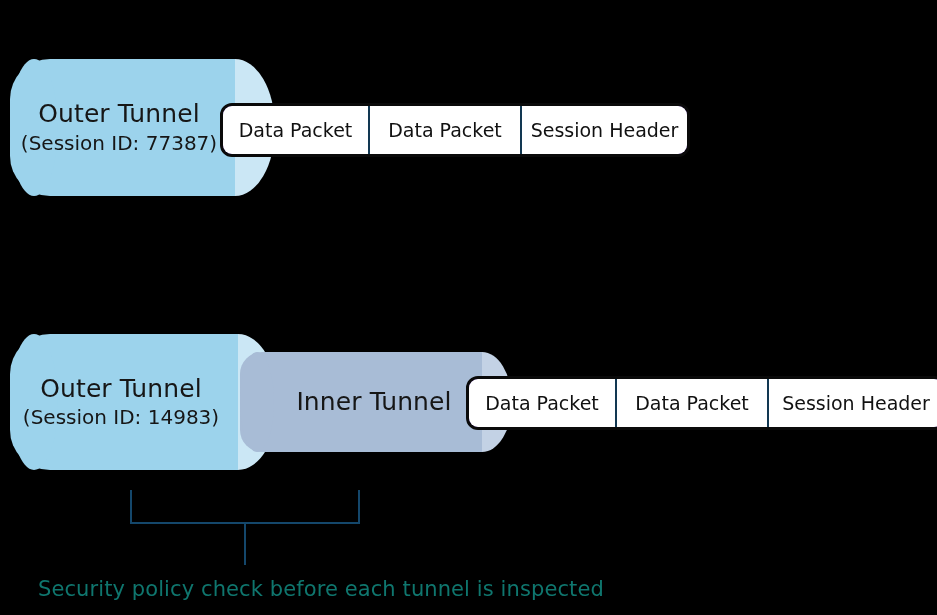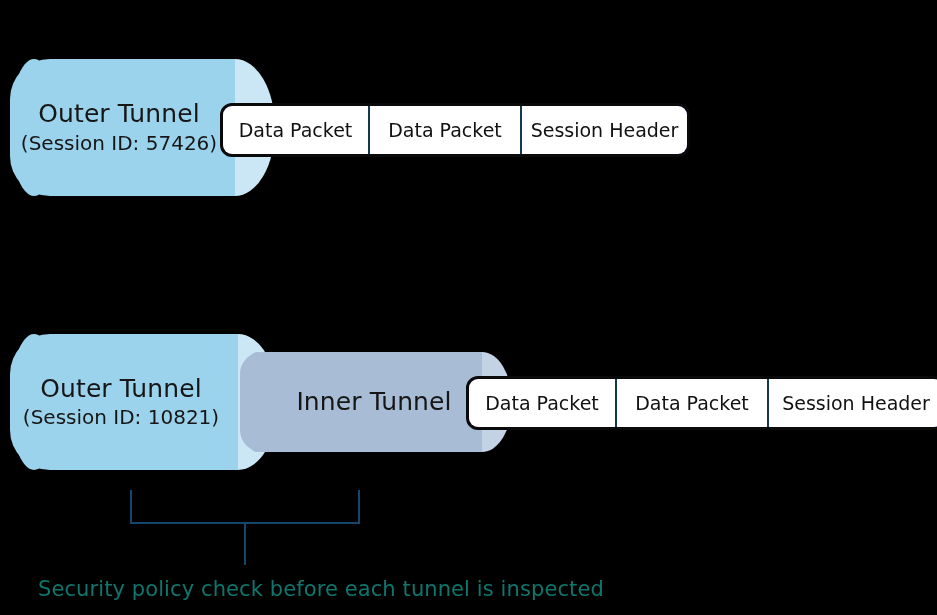--- a/index.html
+++ b/index.html
@@ -111,21 +111,21 @@
 <body>
 
 <div id="canvas">
 
   <div class="cylinder" style="left:10px; top:59px; width:255px; height:137px;">
     <div class="cyl-cap" style="left:185px; width:80px; background:#CBE7F5;"></div>
     <div class="cyl-body" style="left:0px; width:225px; background:#9CD3EC; border-radius:40px 0 0 40px;"></div>
     <div class="cyl-cap" style="left:0px; width:48px; background:#9CD3EC;"></div>
     <div class="cyl-label" style="left:0px; width:218px;">
       <div class="cyl-title">Outer Tunnel</div>
-      <div class="cyl-sub">(Session ID: 57426)</div>
+      <div class="cyl-sub">(Session ID: 77387)</div>
     </div>
   </div>
 
   <div class="packet-strip" style="left:220px; top:103px; width:470px; height:54px;">
     <div class="packet-cell" style="width:145px;">
       <span>Data Packet</span>
     </div>
     <div class="packet-cell" style="width:152px;">
       <span>Data Packet</span>
     </div>
@@ -133,21 +133,21 @@
       <span>Session Header</span>
     </div>
   </div>
 
   <div class="cylinder" style="left:10px; top:334px; width:258px; height:136px;">
     <div class="cyl-cap" style="left:188px; width:80px; background:#CBE7F5;"></div>
     <div class="cyl-body" style="left:0px; width:228px; background:#9CD3EC; border-radius:40px 0 0 40px;"></div>
     <div class="cyl-cap" style="left:0px; width:48px; background:#9CD3EC;"></div>
     <div class="cyl-label" style="left:0px; width:222px;">
       <div class="cyl-title">Outer Tunnel</div>
-      <div class="cyl-sub">(Session ID: 10821)</div>
+      <div class="cyl-sub">(Session ID: 14983)</div>
     </div>
   </div>
 
   <div class="cylinder" style="left:240px; top:352px; width:272px; height:100px;">
     <div class="cyl-cap" style="left:212px; width:60px; background:#C3D2E5;"></div>
     <div class="cyl-body" style="left:0px; width:242px; background:#A8BCD6; border-radius:22px 0 0 22px;"></div>
     <div class="cyl-cap" style="left:0px; width:34px; background:#A8BCD6;"></div>
     <div class="cyl-label" style="left:16px; width:236px;">
       <div class="cyl-title">Inner Tunnel</div>
     </div>

